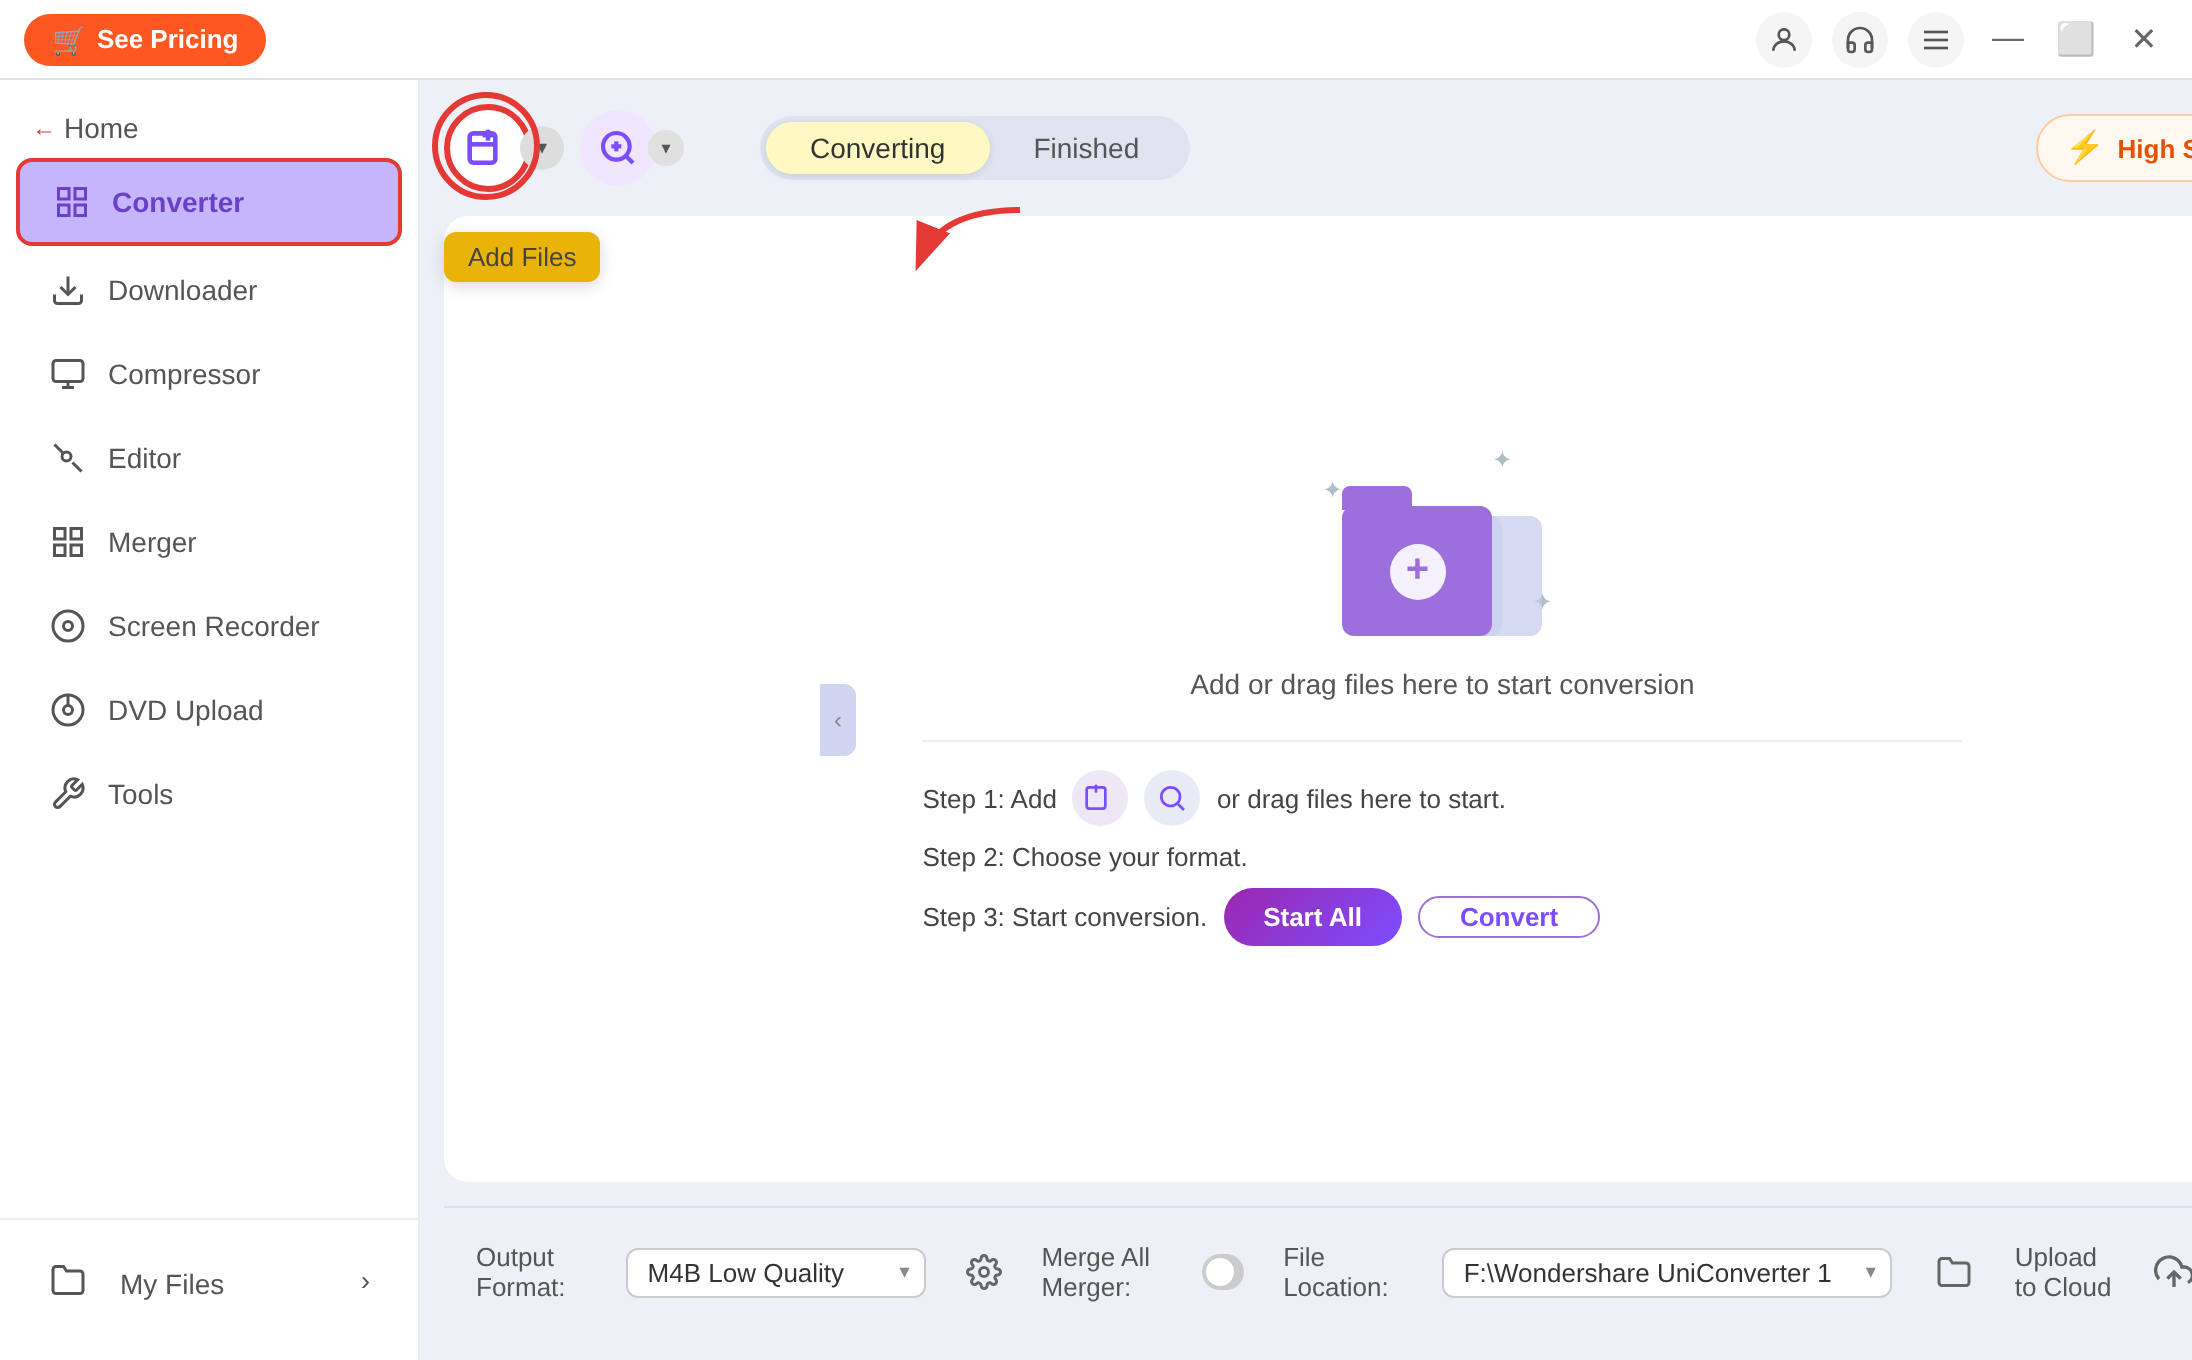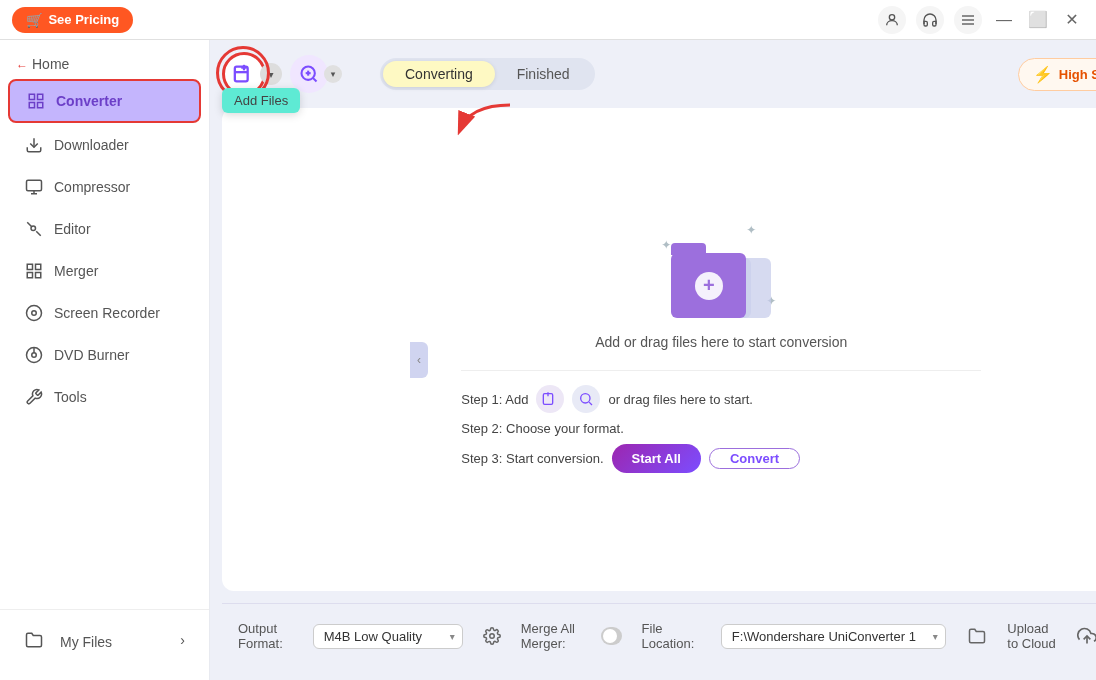--- a/index.html
+++ b/index.html
@@ -198,23 +198,23 @@
       cursor: pointer;
       display: flex;
       align-items: center;
       justify-content: center;
       margin-left: -6px;
       font-size: 10px;
       color: #555;
     }
     .add-files-tooltip {
       position: absolute;
-      top: 36px;
+      top: 64px;
       left: 0;
-      background: #5eead4;
+      background: #eab308;
       border-radius: 6px;
       padding: 5px 12px;
       font-size: 13px;
       color: #444;
       box-shadow: 0 2px 8px rgba(0,0,0,0.15);
       white-space: nowrap;
       z-index: 20;
     }
     .add-cdn-btn {
       display: flex;
@@ -638,21 +638,21 @@
     </div>
 
     <div class="sidebar-item">
       <span class="sidebar-item-icon">
         <svg width="18" height="18" viewBox="0 0 24 24" fill="none" stroke="currentColor" stroke-width="2">
             <circle cx="12" cy="12" r="10"></circle>
             <circle cx="12" cy="12" r="3"></circle>
             <line x1="12" y1="9" x2="12" y2="2"></line>
           </svg>
       </span>
-      <span>DVD Burner</span>
+      <span>DVD Upload</span>
     </div>
 
     <div class="sidebar-item">
       <span class="sidebar-item-icon">
         <svg width="18" height="18" viewBox="0 0 24 24" fill="none" stroke="currentColor" stroke-width="2">
             <path d="M14.7 6.3a1 1 0 000 1.4l1.6 1.6a1 1 0 001.4 0l3.77-3.77a6 6 0 01-7.94 7.94l-6.91 6.91a2.12 2.12 0 01-3-3l6.91-6.91a6 6 0 017.94-7.94l-3.76 3.76z"></path>
           </svg>
       </span>
       <span>Tools</span>
     </div>

